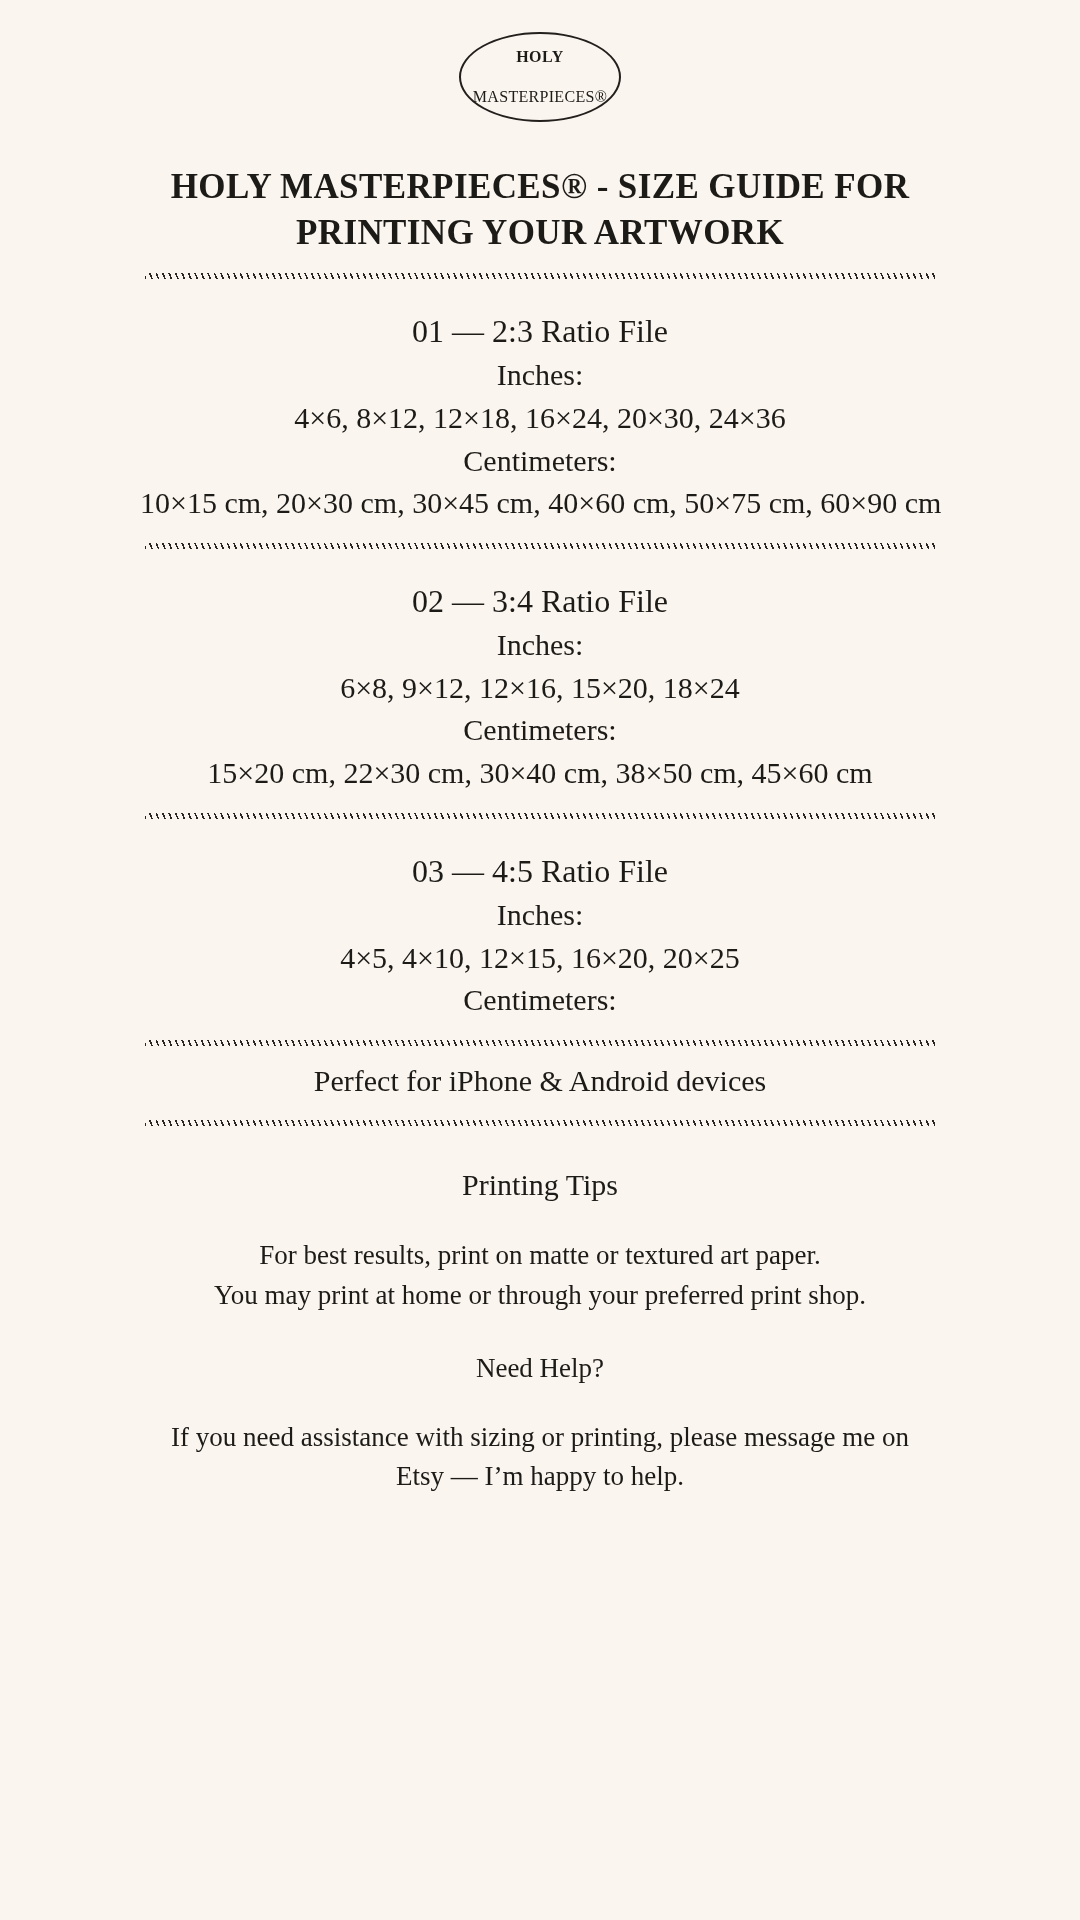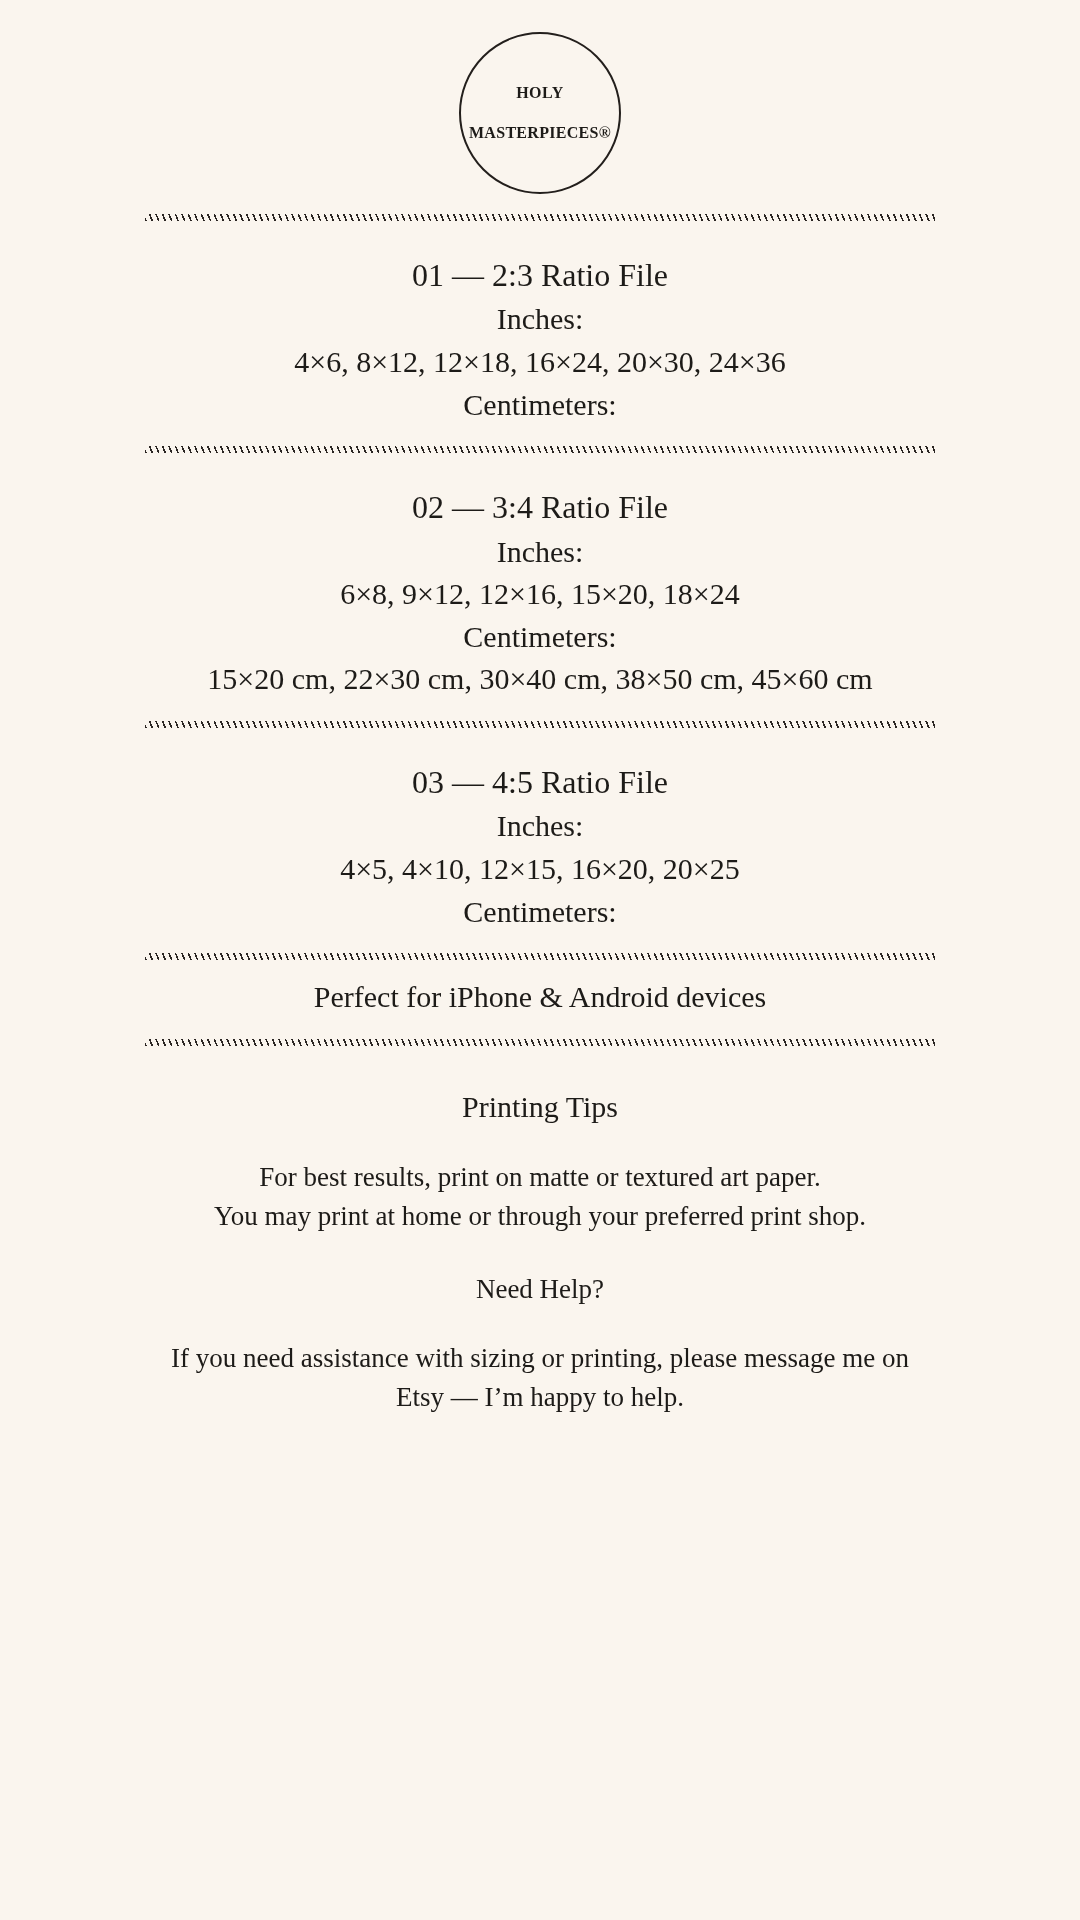--- a/index.html
+++ b/index.html
@@ -39,21 +39,21 @@
   }
   .logo-line1 {
     font-family: "Liberation Serif", serif;
     font-weight: bold;
     font-size: 16px;
     letter-spacing: 0.5px;
     line-height: 1.25;
   }
   .logo-line2 {
     font-family: "Liberation Serif", serif;
-    font-weight: bold;
+    font-weight: normal;
     font-size: 16px;
     letter-spacing: 0.3px;
     line-height: 1.25;
     margin-top: 20px;
   }
 
   
   .doc-title {
     margin-top: 42px;
     font-family: "Liberation Serif", serif;
@@ -133,28 +133,30 @@
 </head>
 <body>
 
 <div class="page">
 
   <div class="logo-wrap">
     <div class="logo-line1">HOLY</div>
     <div class="logo-line2">MASTERPIECES®</div>
   </div>
 
+  <div class="doc-title">HOLY MASTERPIECES® - SIZE GUIDE FOR PRINTING YOUR ARTWORK</div>
 
   <div class="divider"></div>
 
   <div class="section">
     <div class="sec-heading">01 — 2:3 Ratio File</div>
     <div class="sec-sub">Inches:</div>
     <div class="sec-values">4×6, 8×12, 12×18, 16×24, 20×30, 24×36</div>
     <div class="sec-sub">Centimeters:</div>
+    <div class="sec-values">10×15 cm, 20×30 cm, 30×45 cm, 40×60 cm, 50×75 cm, 60×90 cm</div>
   </div>
 
   <div class="divider"></div>
 
   <div class="section">
     <div class="sec-heading">02 — 3:4 Ratio File</div>
     <div class="sec-sub">Inches:</div>
     <div class="sec-values">6×8, 9×12, 12×16, 15×20, 18×24</div>
     <div class="sec-sub">Centimeters:</div>
     <div class="sec-values">15×20 cm, 22×30 cm, 30×40 cm, 38×50 cm, 45×60 cm</div>

